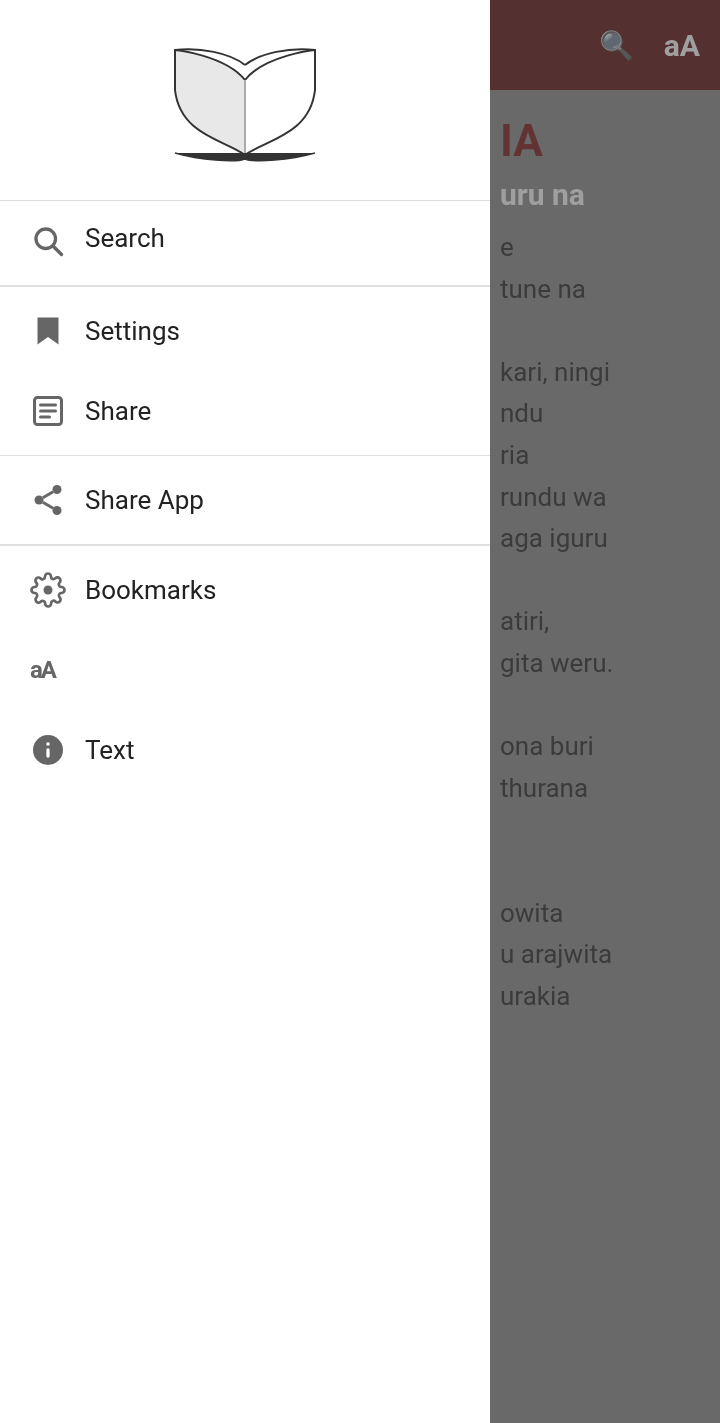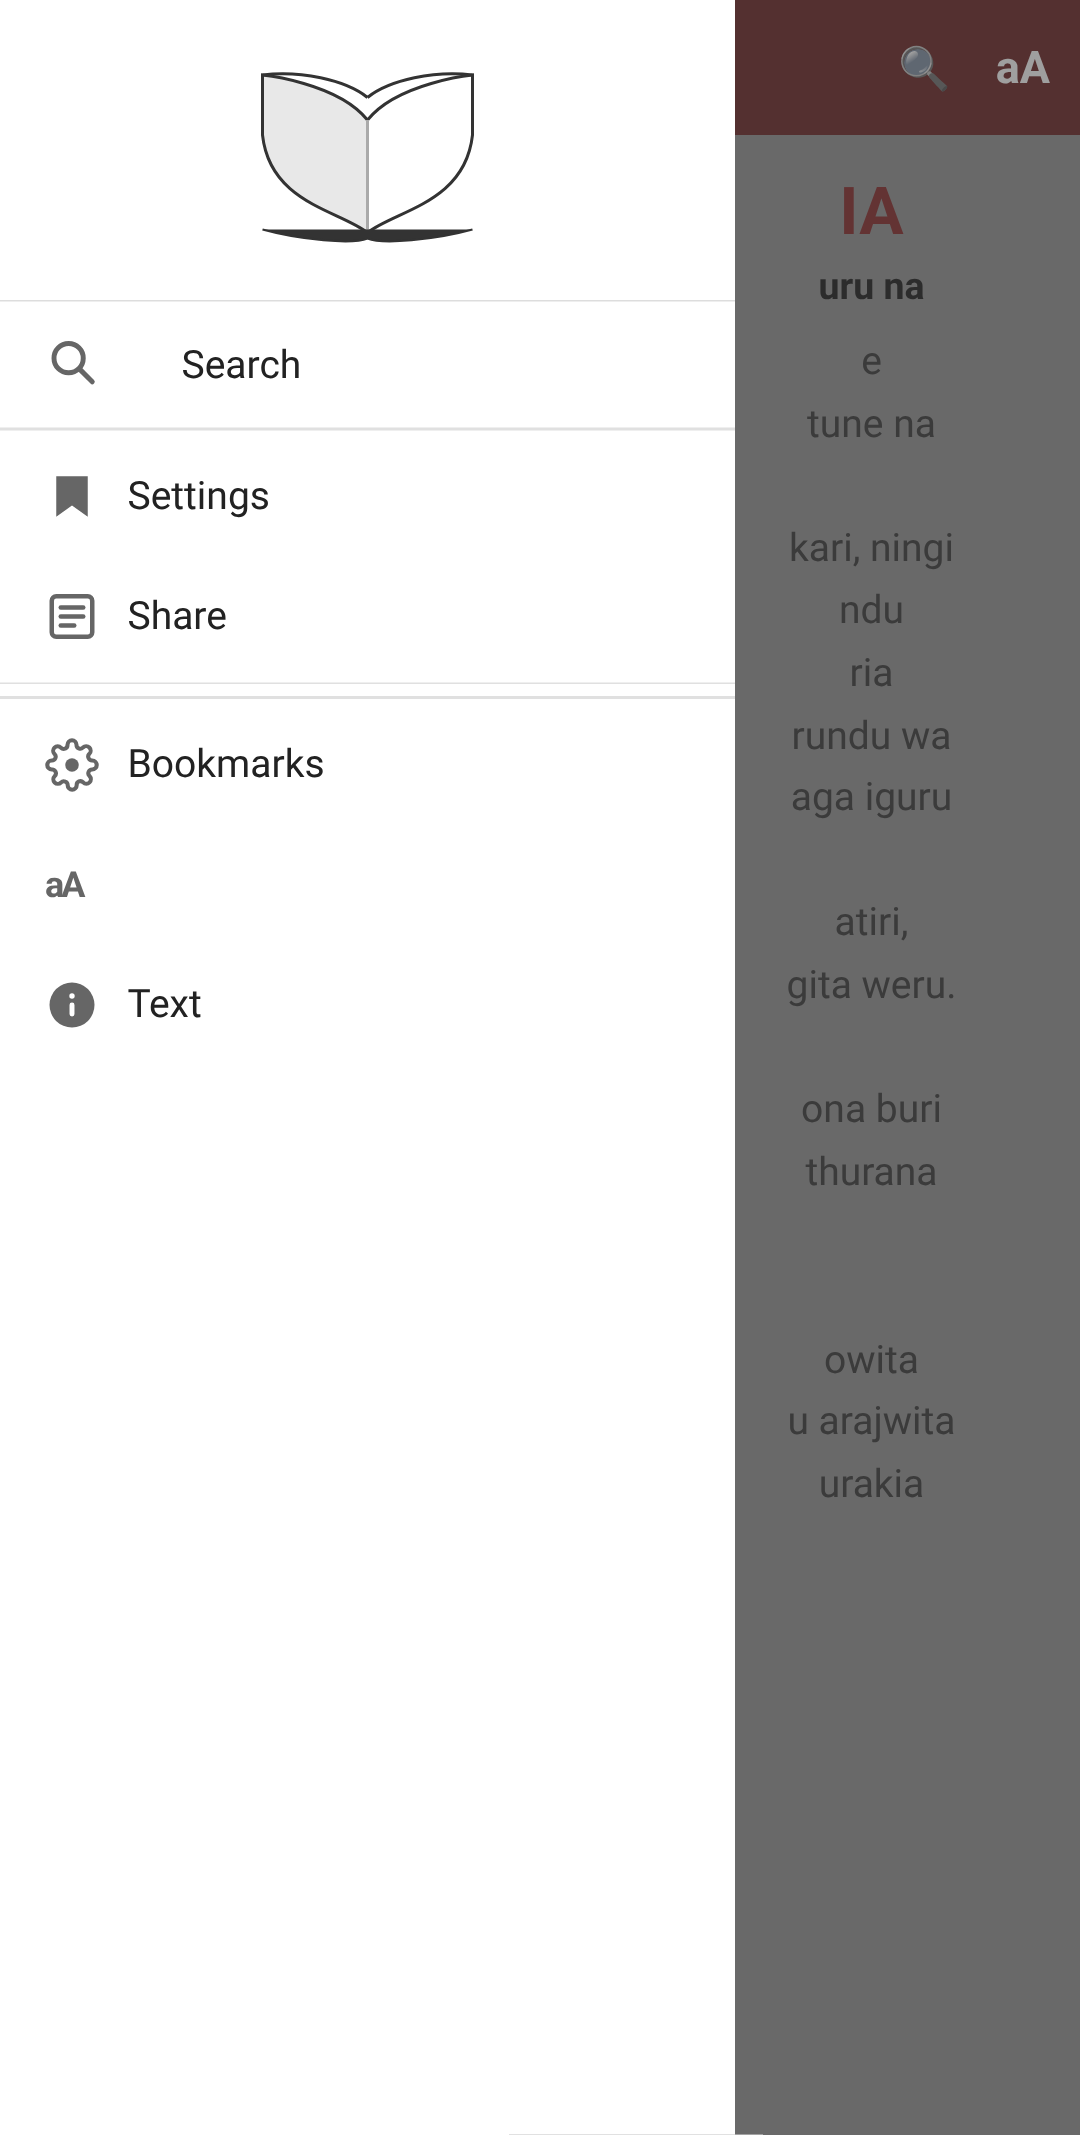--- a/index.html
+++ b/index.html
@@ -122,40 +122,39 @@
     .section-divider {
       width: 100%;
       height: 1.5px;
       background: #e0e0e0;
       margin: 4px 0;
     }
 
     
     .search-row {
       display: flex;
-      align-items: flex-end;
+      align-items: flex-start;
       padding: 22px 30px;
       min-height: 80px;
       pointer-events: all;
       cursor: pointer;
-      gap: 36px;
     }
   </style>
 </head>
 <body>
 
 <div class="bg-content">
   <div class="bg-header">
     <span class="bg-header-icon">🔍</span>
     <span class="bg-header-icon" style="font-size:30px; font-weight:bold;">aA</span>
   </div>
 
-  <div style="position:absolute; top:90px; left:490px; width:182px; padding:15px 10px; overflow:hidden; height:1333px;text-align:center;">
+  <div style="position:absolute; top:90px; left:490px; width:182px; padding:15px 10px; overflow:hidden; height:1333px;">
     <div style="color:#7a1010; font-size:44px; font-weight:bold; padding:10px 0 5px;">IA</div>
-    <div style="color:#000000; font-size:25px; font-weight:bold; padding:5px 0 15px;">uru na</div>
+    <div style="color:#ffffff; font-size:30px; font-weight:bold; padding:5px 0 15px;">uru na</div>
     <div style="color:#222; font-size:26px; line-height:1.6;">
       e<br>tune na<br><br>kari, ningi<br>ndu<br>ria<br>rundu wa<br>aga iguru<br><br>atiri,<br>gita weru.<br><br>ona buri<br>thurana<br><br><br>owita<br>u arajwita<br>urakia
     </div>
   </div>
 </div>
 
 <div class="drawer-backdrop"></div>
 
 <div class="drawer">
 
@@ -205,20 +204,32 @@
         <line x1="7" y1="12" x2="17" y2="12" stroke="#666" stroke-width="2" stroke-linecap="round"></line>
         <line x1="7" y1="16" x2="13" y2="16" stroke="#666" stroke-width="2" stroke-linecap="round"></line>
       </svg>
     </div>
     <span class="menu-label">Share</span>
   </div>
 
 
   <div class="section-divider"></div>
 
+  <div class="menu-item">
+    <div class="menu-icon">
+      <svg viewBox="0 0 24 24" xmlns="http://www.w3.org/2000/svg">
+        <circle cx="18" cy="5" r="3" fill="#666"></circle>
+        <circle cx="6" cy="12" r="3" fill="#666"></circle>
+        <circle cx="18" cy="19" r="3" fill="#666"></circle>
+        <line x1="8.59" y1="13.51" x2="15.42" y2="17.49" stroke="#666" stroke-width="2"></line>
+        <line x1="15.41" y1="6.51" x2="8.59" y2="10.49" stroke="#666" stroke-width="2"></line>
+      </svg>
+    </div>
+    <span class="menu-label">Share App</span>
+  </div>
 
   <div class="section-divider"></div>
 
   <div class="menu-item">
     <div class="menu-icon">
       <svg viewBox="0 0 24 24" xmlns="http://www.w3.org/2000/svg">
         <circle cx="12" cy="12" r="3" fill="#666"></circle>
         <path d="M19.4 15a1.65 1.65 0 0 0 .33 1.82l.06.06a2 2 0 0 1-2.83 2.83l-.06-.06a1.65 1.65 0 0 0-1.82-.33 1.65 1.65 0 0 0-1 1.51V21a2 2 0 0 1-4 0v-.09A1.65 1.65 0 0 0 9 19.4a1.65 1.65 0 0 0-1.82.33l-.06.06a2 2 0 0 1-2.83-2.83l.06-.06A1.65 1.65 0 0 0 4.68 15a1.65 1.65 0 0 0-1.51-1H3a2 2 0 0 1 0-4h.09A1.65 1.65 0 0 0 4.6 9a1.65 1.65 0 0 0-.33-1.82l-.06-.06a2 2 0 0 1 2.83-2.83l.06.06A1.65 1.65 0 0 0 9 4.68a1.65 1.65 0 0 0 1-1.51V3a2 2 0 0 1 4 0v.09a1.65 1.65 0 0 0 1 1.51 1.65 1.65 0 0 0 1.82-.33l.06-.06a2 2 0 0 1 2.83 2.83l-.06.06A1.65 1.65 0 0 0 19.4 9a1.65 1.65 0 0 0 1.51 1H21a2 2 0 0 1 0 4h-.09a1.65 1.65 0 0 0-1.51 1z" fill="none" stroke="#666" stroke-width="1.8"></path>
       </svg>
     </div>

